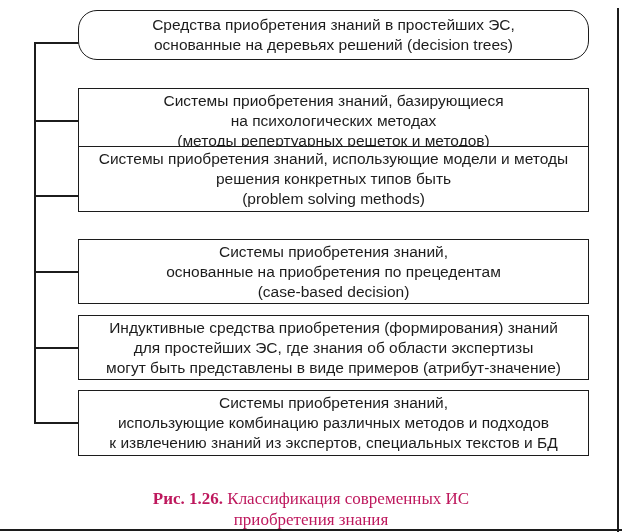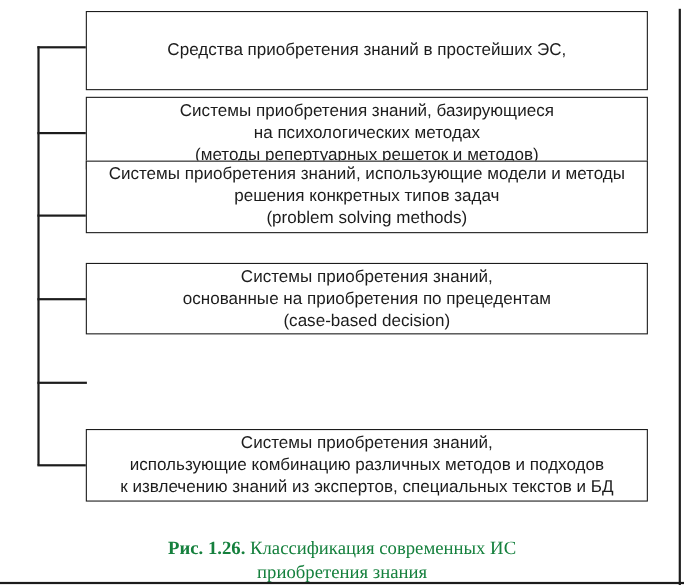--- a/index.html
+++ b/index.html
@@ -41,36 +41,36 @@
     display: flex;
     flex-direction: column;
     justify-content: center;
     align-items: center;
     text-align: center;
     font-size: 15.5px;
     line-height: 20px;
     box-sizing: border-box;
   }
   .node .line { display: block; white-space: nowrap; }
-  .n1 { top: 10px;  height: 72px; }
+  .n1 { top: 10px;  height: 50px; border-radius: 19px; }
   .n2 { top: 88px;  height: 66px; }
   .n3 { top: 146px; height: 66px; }
   .n4 { top: 239px; height: 65px; }
   .n5 { top: 315px; height: 65px; }
   .n6 { top: 390px; height: 66px; }
   
   .caption {
     position: absolute;
     left: 0; top: 488px;
     width: 622px;
     text-align: center;
     font-family: "Liberation Serif", serif;
     font-size: 17px;
     line-height: 21px;
-    color: #15803d;
+    color: #be185d;
     z-index: 1;
   }
   .caption .fig-label { font-weight: bold; }
   
   .frame-right {
     position: absolute;
     left: 617px; top: 8px;
     width: 1.5px; height: 524px;
     background: #1c1c1c;
     z-index: 3;
@@ -91,40 +91,46 @@
   <div class="spine"></div>
   <div class="branch b1"></div>
   <div class="branch b2"></div>
   <div class="branch b3"></div>
   <div class="branch b4"></div>
   <div class="branch b5"></div>
   <div class="branch b6"></div>
 
   <div class="node n1">
     <span class="line">Средства приобретения знаний в простейших ЭС,</span>
+    <span class="line">основанные на деревьях решений (decision trees)</span>
   </div>
 
   <div class="node n2">
     <span class="line">Системы приобретения знаний, базирующиеся</span>
     <span class="line">на психологических методах</span>
     <span class="line">(методы репертуарных решеток и методов)</span>
   </div>
 
   <div class="node n3">
     <span class="line">Системы приобретения знаний, использующие модели и методы</span>
-    <span class="line">решения конкретных типов задач</span>
+    <span class="line">решения конкретных типов быть</span>
     <span class="line">(problem solving methods)</span>
   </div>
 
   <div class="node n4">
     <span class="line">Системы приобретения знаний,</span>
     <span class="line">основанные на приобретения по прецедентам</span>
     <span class="line">(case-based decision)</span>
   </div>
 
+  <div class="node n5">
+    <span class="line">Индуктивные средства приобретения (формирования) знаний</span>
+    <span class="line">для простейших ЭС, где знания об области экспертизы</span>
+    <span class="line">могут быть представлены в виде примеров (атрибут-значение)</span>
+  </div>
 
   <div class="node n6">
     <span class="line">Системы приобретения знаний,</span>
     <span class="line">использующие комбинацию различных методов и подходов</span>
     <span class="line">к извлечению знаний из экспертов, специальных текстов и БД</span>
   </div>
 
   <div class="caption">
     <div>
       <span class="fig-label">Рис. 1.26.</span>

